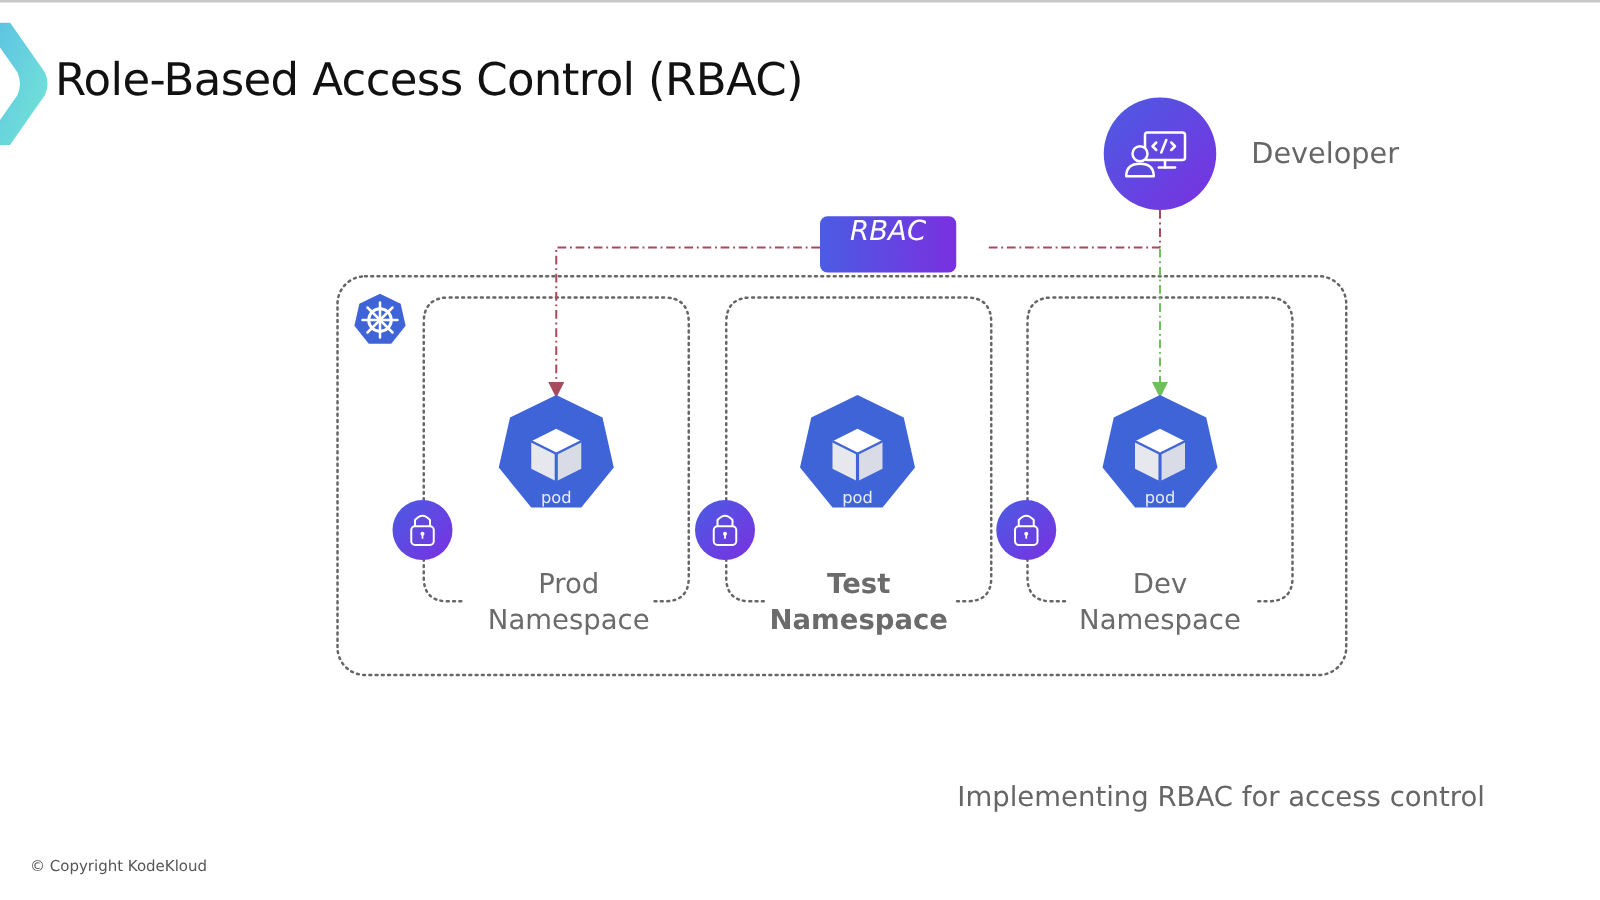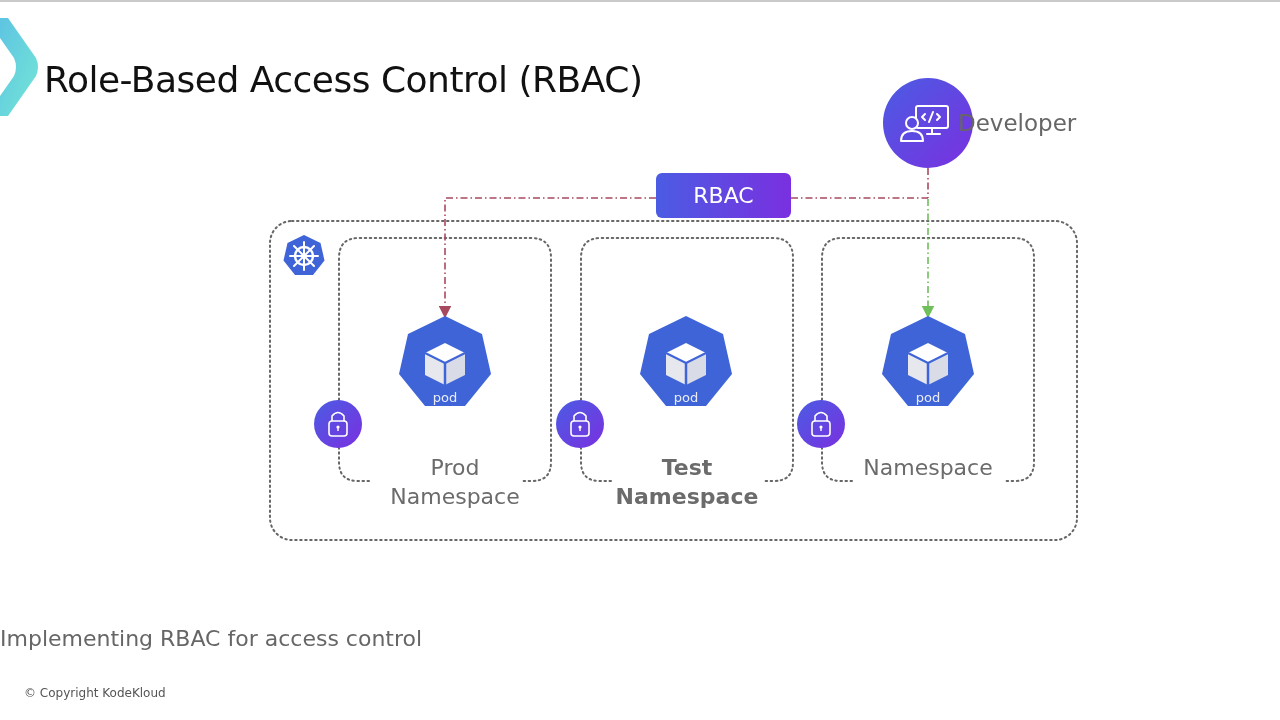--- a/index.html
+++ b/index.html
@@ -5,36 +5,36 @@
   html, body { margin: 0; padding: 0; }
   body {
     width: 1280px; height: 720px; position: relative; overflow: hidden;
     background: #ffffff;
     font-family: "DejaVu Sans", sans-serif;
   }
   .topline { position: absolute; left: 0; top: 0; width: 1280px; height: 2px; background: #c9c9c9; }
   .logo-chevron { position: absolute; left: 0; top: 18px; width: 40px; height: 98px; }
   .title {
     position: absolute; left: 44px; top: 44px; font-size: 36px; color: #111111;
-    letter-spacing: -0.5px; white-space: nowrap; margin-top: 15px;
+    letter-spacing: -0.5px; white-space: nowrap;
   }
   .diagram { position: absolute; left: 0; top: 0; width: 1280px; height: 720px; }
-  .dev-label { position: absolute; left: 958px; top: 110px; font-size: 23px; color: #666666; }
+  .dev-label { position: absolute; left: 1001px; top: 110px; font-size: 23px; color: #666666; }
   .rbac-box {
-    position: absolute; left: 656px; top: 173px; width: 135px; height: 45px;
+    position: absolute; left: 656px; top: 173px; width: 109px; height: 45px;
     border-radius: 6px; background: linear-gradient(90deg, #4b5ce3 0%, #7a30e0 100%);
-    color: #ffffff; font-size: 22px; display: flex; align-items: center; justify-content: center;
+    color: #ffffff; font-size: 22px; display: flex; justify-content: center; font-style: italic;
   }
   .ns-label {
     position: absolute; width: 200px; text-align: center; font-size: 22px; line-height: 29px; color: #6b6b6b;
   }
   .ns-label span { display: block; }
   .pod-text { font-family: "DejaVu Sans", sans-serif; font-size: 13px; fill: #e9ecf7; }
   .caption {
-    position: absolute; left: 0; width: 1188px; top: 626px; text-align: left;
+    position: absolute; left: 0; width: 1188px; top: 626px; text-align: right;
     font-size: 22px; color: #666666;
   }
   .copyright { position: absolute; left: 24px; top: 686px; font-size: 12px; color: #555555; text-align: center; }
 </style>
 </head>
 <body>
 
 <div class="topline"></div>
 
 <svg class="logo-chevron" viewBox="0 0 40 98">
@@ -157,17 +157,18 @@
 
 <div class="ns-label" style="left:355px; top:453px;">
   <span>Prod</span>
   <span>Namespace</span>
 </div>
 <div class="ns-label" style="left:587px; top:453px;font-weight:bold;">
   <span>Test</span>
   <span>Namespace</span>
 </div>
 <div class="ns-label" style="left:828px; top:453px;">
+  <span>Dev</span>
   <span>Namespace</span>
 </div>
 
 <div class="caption">Implementing RBAC for access control</div>
 <div class="copyright">© Copyright KodeKloud</div>
 
 </body></html>

